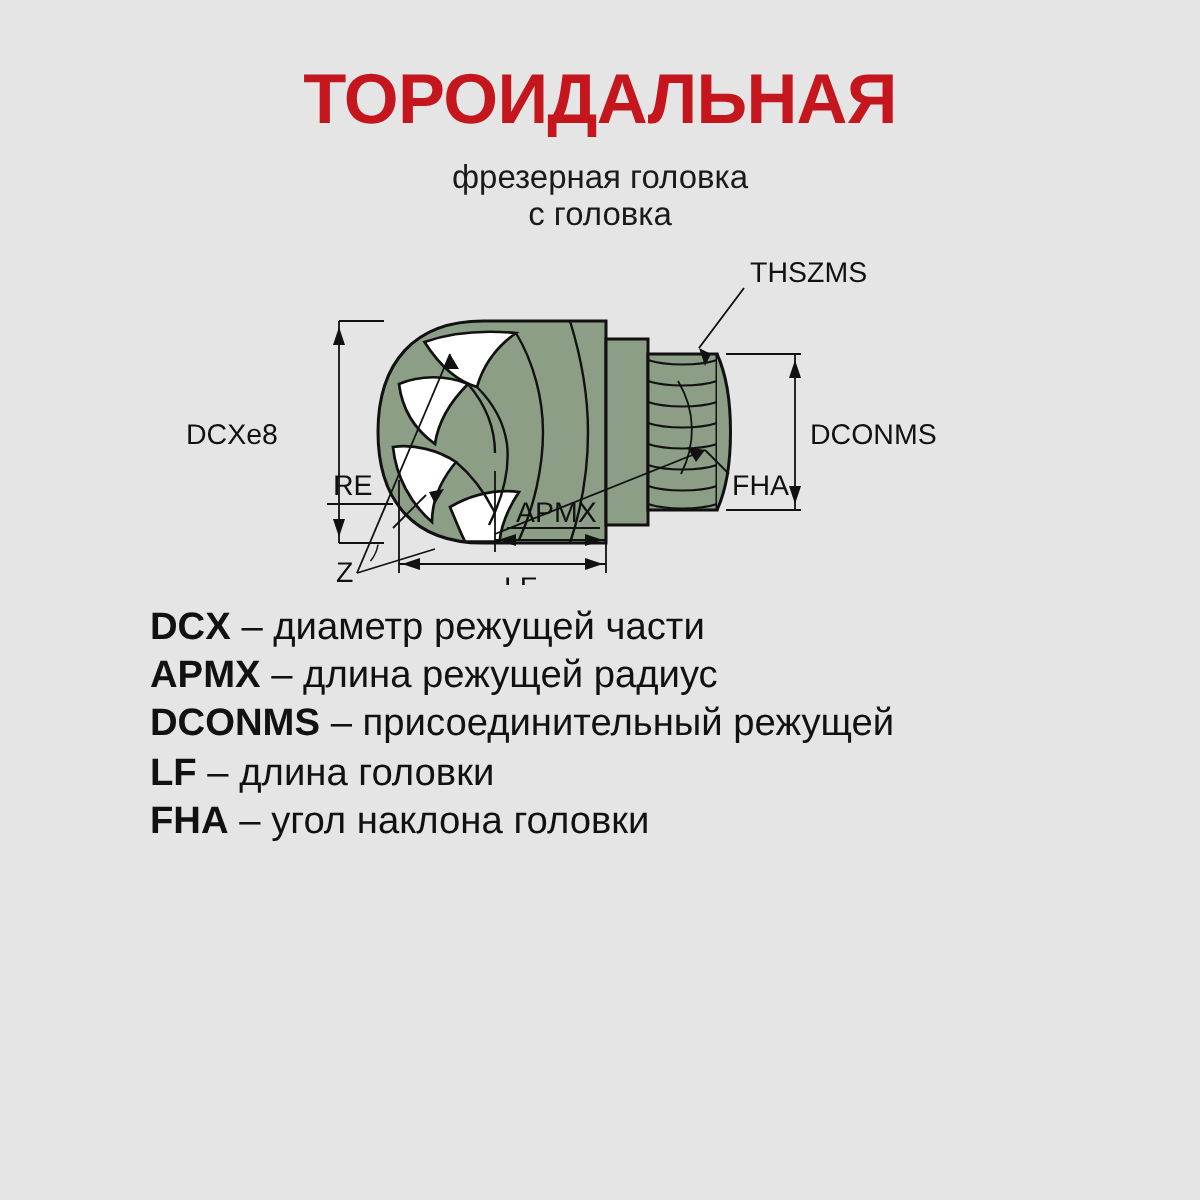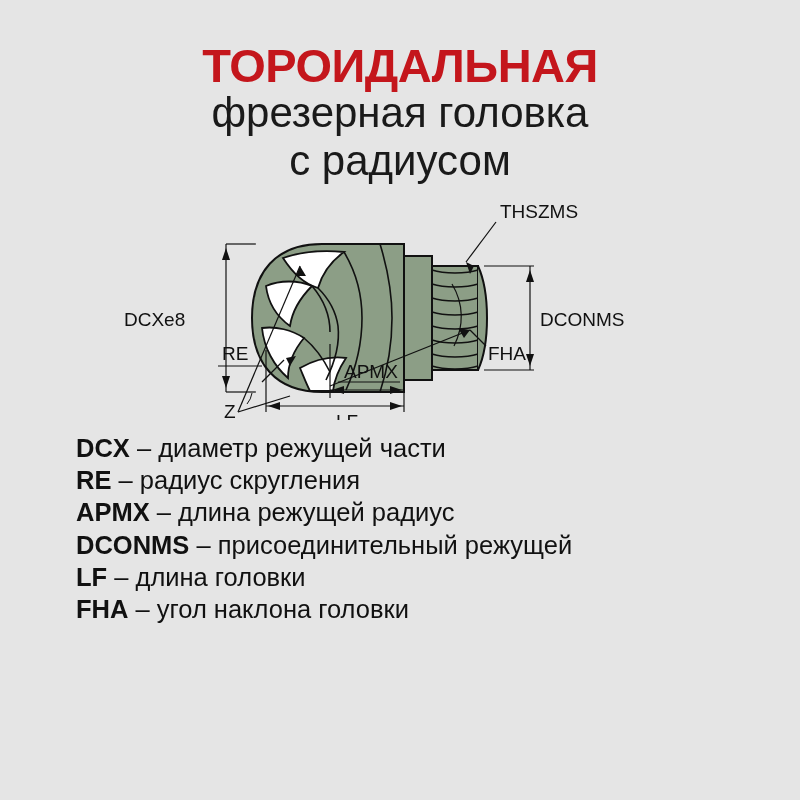--- a/index.html
+++ b/index.html
@@ -31,24 +31,24 @@
     font-family: "Liberation Sans", sans-serif;
     font-weight: bold;
     font-size: 47px;
     letter-spacing: -0.5px;
     color: #c4161c;
     line-height: 1.0;
     margin: 0;
   }
   .title-sub {
     font-family: "Liberation Sans", sans-serif;
-    font-size: 42px;
+    font-size: 22px;
     color: #1a1a1a;
     line-height: 1.15;
-    margin-top: 0;
+    margin-top: 16px;
   }
   .title-sub .l2 {
     display: block;
   }
 
   
   .diagram-wrap {
     position: relative;
     width: 800px;
     height: 220px;
@@ -57,21 +57,21 @@
   .diagram-wrap svg {
     display: block;
     position: absolute;
     left: 0;
     top: 0;
   }
 
   
   .legend {
     margin-top: 12px;
-    padding-left: 76px;
+    padding-left: 100px;
     padding-right: 24px;
   }
   .legend-row {
     font-family: "Liberation Sans", sans-serif;
     font-size: 25.5px;
     color: #111111;
     line-height: 1.27;
     white-space: normal;
   }
   .legend-row .code {
@@ -83,21 +83,21 @@
 </style>
 </head>
 <body>
 
 <div class="page">
 
   <div class="title-block">
     <div class="title-main">ТОРОИДАЛЬНАЯ</div>
     <div class="title-sub">
       <span class="l1">фрезерная головка</span>
-      <span class="l2">с радиусом</span>
+      <span class="l2">с головка</span>
     </div>
   </div>
 
   <div class="diagram-wrap">
     <svg width="800" height="220" viewBox="0 0 800 220" xmlns="http://www.w3.org/2000/svg">
 
       <g>
 
         <path d="M252,118 C252,72 276,44 322,44 L404,44 L404,192 L322,192 C276,192 252,164 252,118 Z" fill="#8c9e86" stroke="#111111" stroke-width="2"></path>
 
@@ -200,23 +200,20 @@
       </g>
 
     </svg>
   </div>
 
   <div class="legend">
     <div class="legend-row">
       <span class="code">DCX</span><span class="desc"> – диаметр режущей части</span>
     </div>
     <div class="legend-row">
-      <span class="code">RE</span><span class="desc"> – радиус скругления</span>
-    </div>
-    <div class="legend-row">
       <span class="code">APMX</span><span class="desc"> – длина режущей радиус</span>
     </div>
     <div class="legend-row">
       <span class="code">DCONMS</span><span class="desc"> – присоединительный режущей</span>
     </div>
     <div class="legend-row">
       <span class="code">LF</span><span class="desc"> – длина головки</span>
     </div>
     <div class="legend-row">
       <span class="code">FHA</span><span class="desc"> – угол наклона головки</span>

